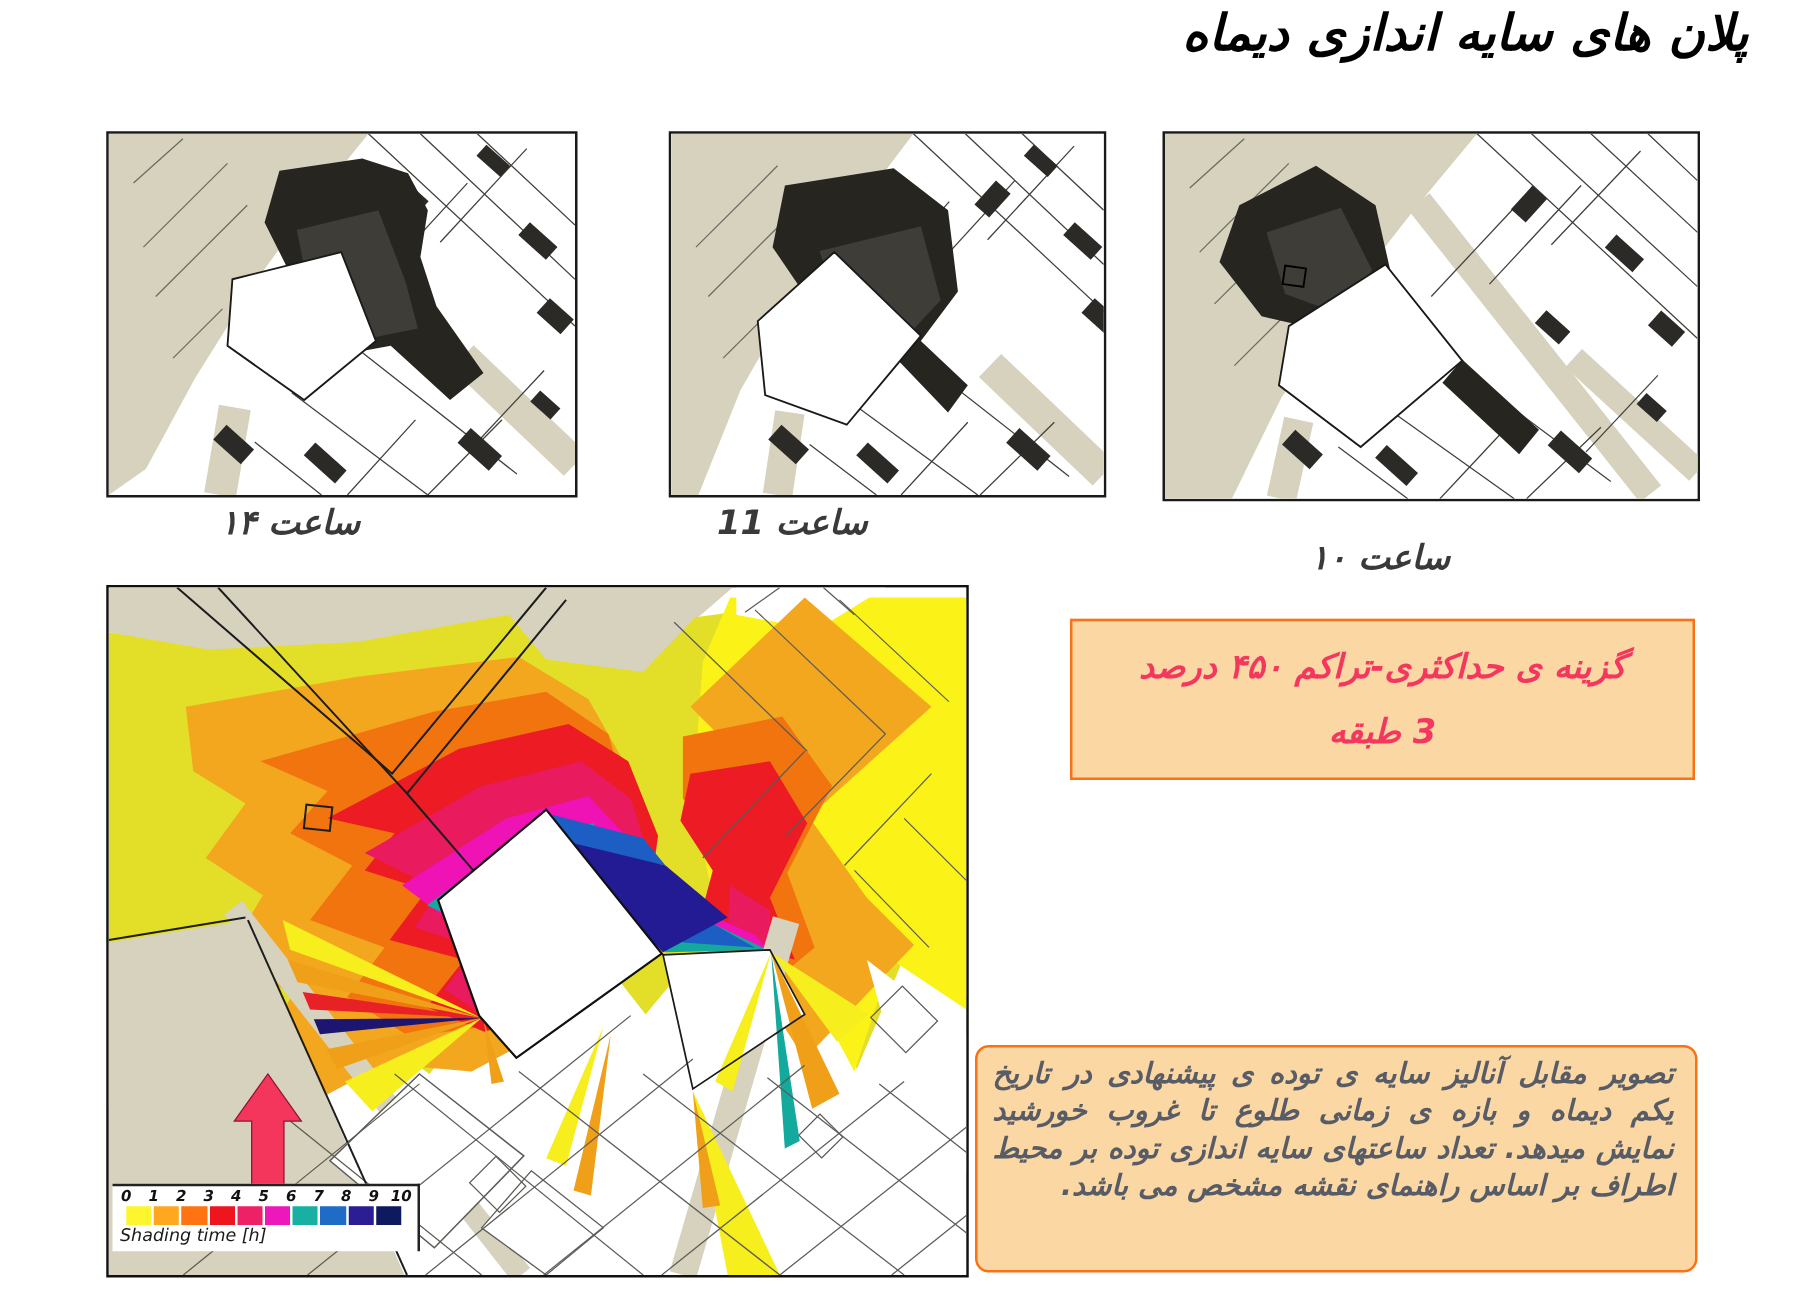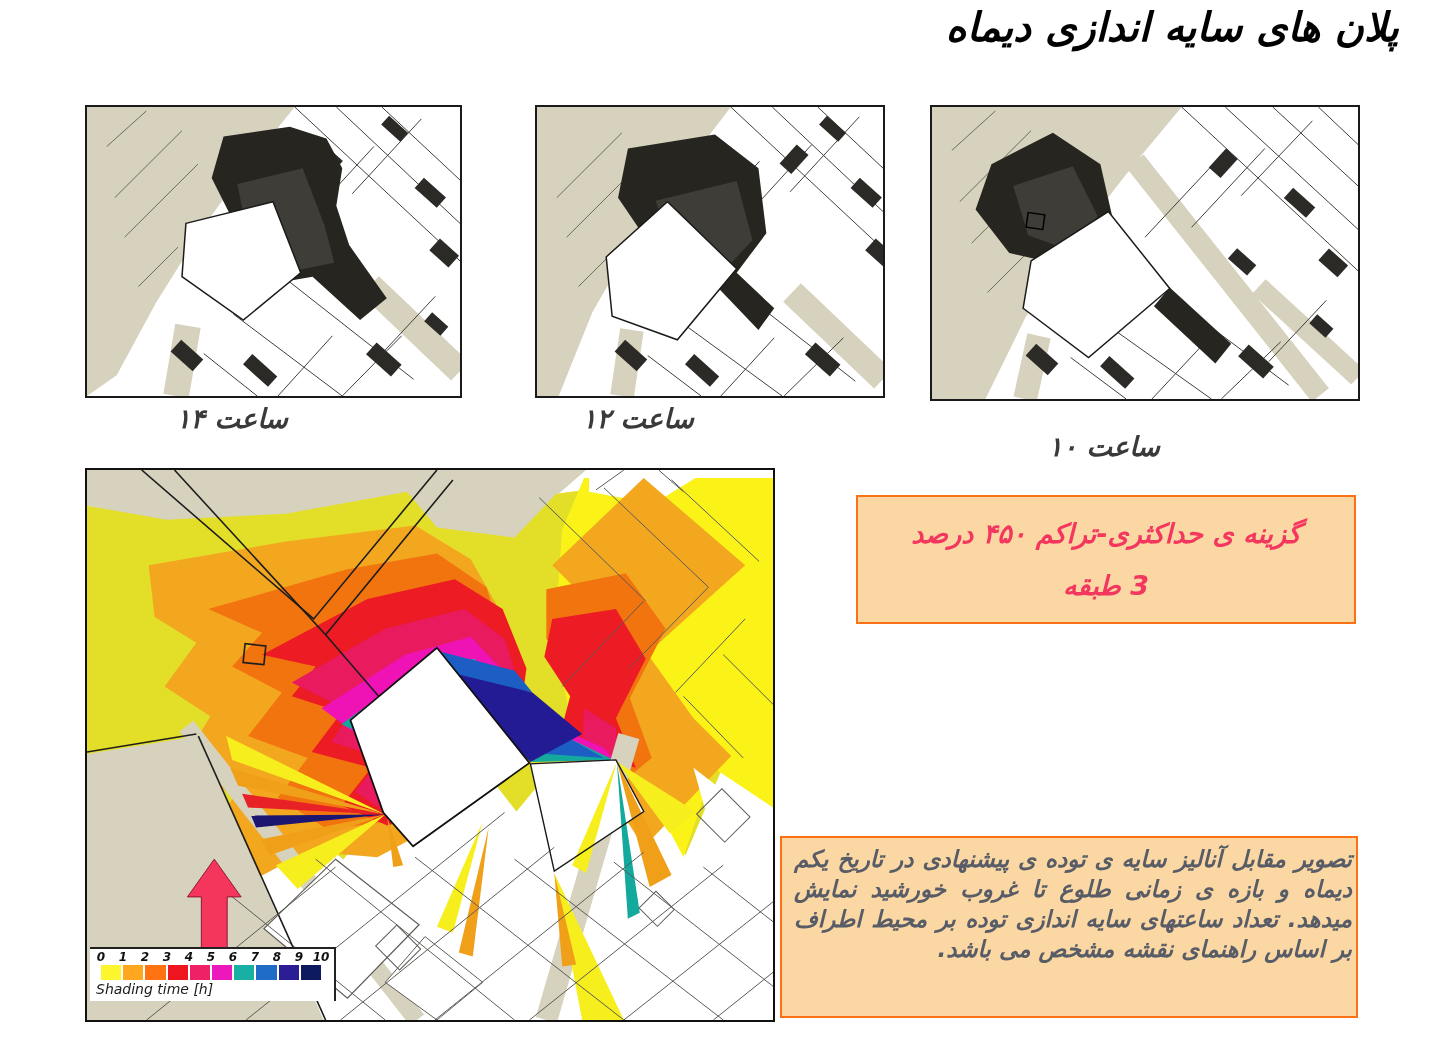--- a/index.html
+++ b/index.html
@@ -29,22 +29,22 @@
   .legend-swatches{display:flex;height:15px;margin:0 5px;}
   .legend-swatches .sw{flex:1;margin-right:2px;}
   .legend-swatches .sw:last-child{margin-right:0;}
   .legend-title{font-size:14px;color:#1a1a1a;margin-top:1px;
           font-weight:500;}
   .info-box{position:absolute;background:#fbd7a4;border:2px solid #f97316;box-sizing:border-box;
             direction:rtl;}
   .option-box{left:856px;top:495px;width:500px;height:129px;display:flex;flex-direction:column;
             justify-content:space-evenly;text-align:center;}
   .option-box .line{color:#f4375e;font-size:27px;font-weight:bold;}
-  .desc-box{left:780px;top:836px;width:578px;height:182px;padding:6px 4px 6px 12px;
-            color:#575c66;font-size:23px;font-weight:600;line-height:1.31;text-align:justify;}
+  .desc-box{left:780px;top:836px;width:578px;height:182px;padding:6px 17px 6px 12px;
+            color:#575c66;font-size:23px;font-weight:600;line-height:1.31;text-align:justify;border-radius:11px;}
 </style>
 </head>
 <body>
 
 <div class="page">
 
   <div class="title">پلان های سایه اندازی دیماه</div>
 
   <div class="hour-map" id="map14">
     <svg class="mapsvg" viewBox="0 0 377 293" preserveAspectRatio="none">
@@ -167,21 +167,21 @@
       </g>
       <polygon fill="#262520" points="60,58 122,26 170,58 184,120 160,170 190,200 172,222 130,160 78,148 44,104"></polygon>
       <polygon fill="#3e3d37" points="82,80 142,60 167,110 152,150 97,130"></polygon>
       <polygon fill="#262520" points="240,183 302,240 286,260 224,202"></polygon>
       <rect x="96" y="108" width="17" height="15" fill="none" stroke="#000" stroke-width="1.5" transform="rotate(8 104 115)"></rect>
       <polygon fill="#fff" stroke="#1a1a1a" stroke-width="1.5" points="100,156 178,106 240,184 158,254 92,204"></polygon>
     </svg>
   </div>
 
   <div class="caption" id="cap14">ساعت ۱۴</div>
-  <div class="caption" id="cap12">ساعت ۱۲</div>
+  <div class="caption" id="cap12">ساعت 11</div>
   <div class="caption" id="cap10">ساعت ۱۰</div>
 
   <div class="big-map">
     <svg class="mapsvg" viewBox="0 0 690 554" preserveAspectRatio="none">
       <rect width="690" height="554" fill="#fff"></rect>
 
       <polygon fill="#d6d2bd" points="0,0 502,0 472,26 430,70 352,60 322,24 200,46 80,52 0,36"></polygon>
 
       <path fill="#e3df28" d="M0,36 L80,50 L200,44 L322,22 L352,58 L430,68 L472,24 L560,12 L620,24 L690,14 L690,330 L640,298 L602,388 L556,298 L516,338 L470,298 L432,344 L396,298 L356,358 L310,328 L258,392 L204,352 L158,428 L110,392 L58,452 L0,418 Z"></path>
 

